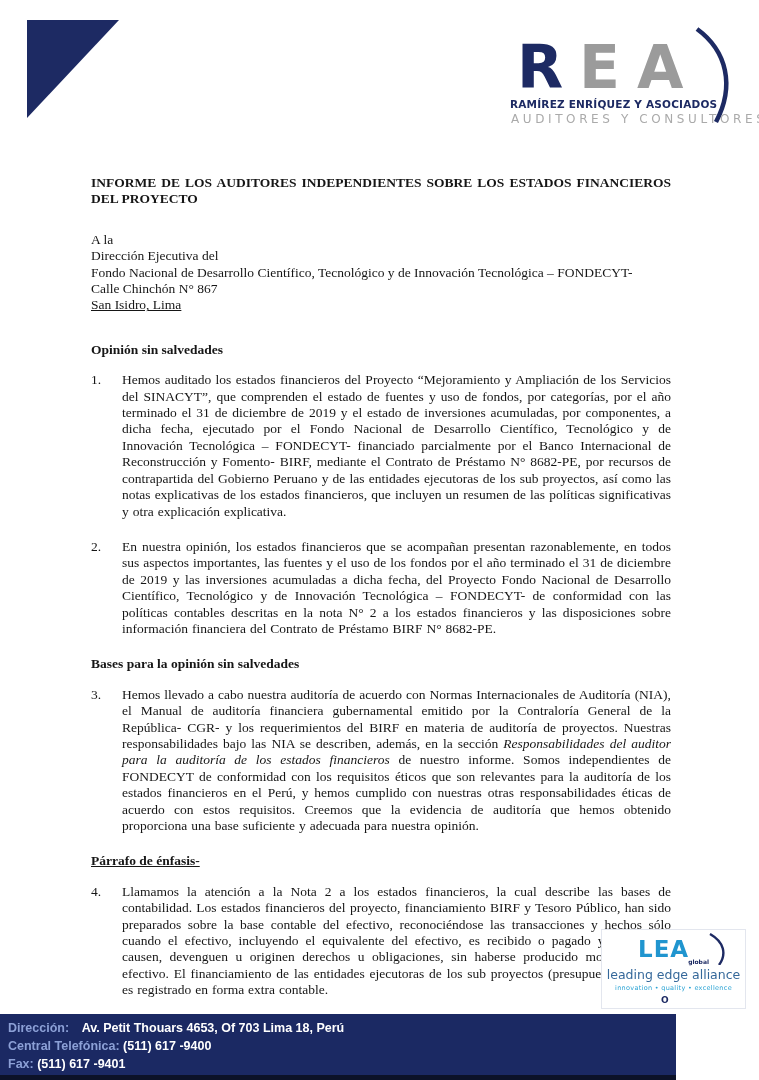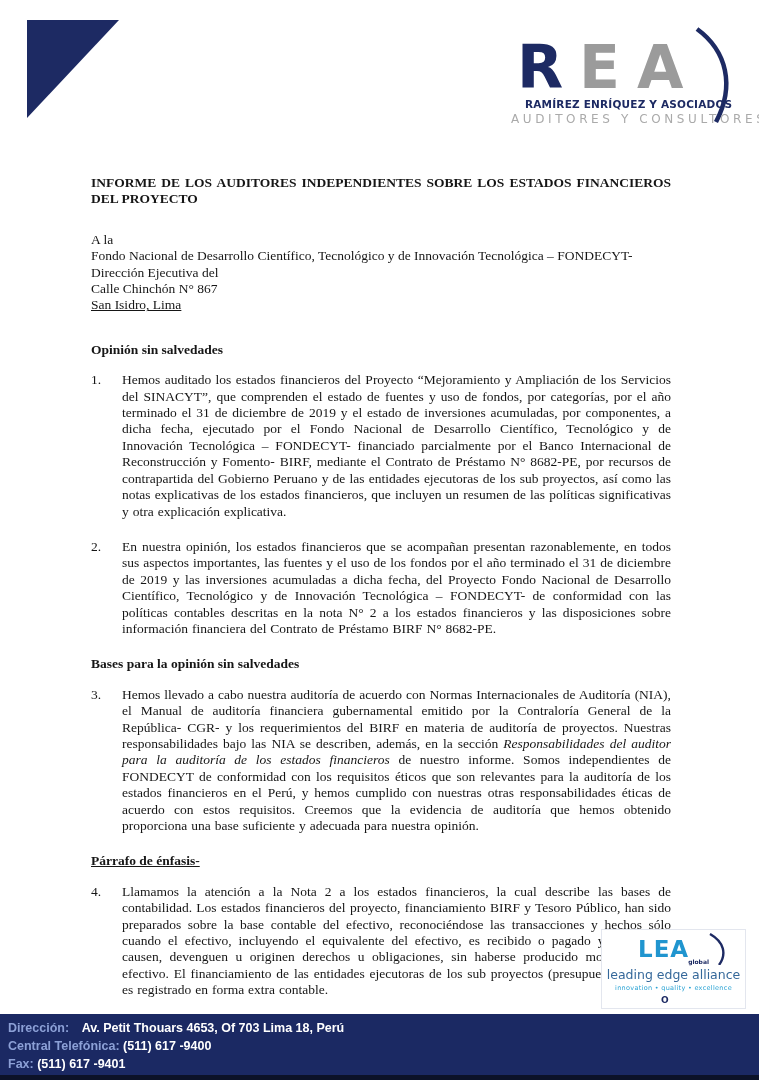--- a/index.html
+++ b/index.html
@@ -12,21 +12,21 @@
   
   .corner-triangle {
     position:absolute; left:27px; top:20px; width:92px; height:98px;
     background:#1d2a63; clip-path:polygon(0 0, 100% 0, 0 100%);
   }
 
   
   .rea-logo { position:absolute; top:26px; left:509px; width:242px; height:98px; }
   .rea-marks { position:absolute; top:0; left:0; font-family:"DejaVu Sans", sans-serif; }
   .rea-name {
-    position:absolute; top:72px; left:16px; font-family:"DejaVu Sans", sans-serif;
+    position:absolute; top:72px; left:1px; font-family:"DejaVu Sans", sans-serif;
     font-weight:bold; font-size:10.5px; color:#1d2a63; letter-spacing:0.2px; white-space:nowrap;
   }
   .rea-tagline {
     position:absolute; top:86px; left:2px; font-family:"DejaVu Sans", sans-serif;
     font-size:12px; color:#aaaaaa; letter-spacing:3.6px; white-space:nowrap;
   }
 
   
   .doc { position:absolute; left:91px; top:151px; width:580px; font-size:13.5px; line-height:16.4px; z-index:1; }
   .title { font-weight:bold;margin-top:24px; }
@@ -48,21 +48,21 @@
   }
   .lea-marks { display:block; margin:0 auto; }
   .lea-global { font-weight:bold; font-size:6px; color:#1d2a63; text-align:right; padding-right:36px; margin-top:-7px; }
   .lea-name { font-size:12.5px; color:#35689a; margin-top:2px; white-space:nowrap; }
   .lea-name .bold { font-weight:normal; }
   .lea-tagline { font-size:6.5px; color:#2ba3d4; margin-top:2px; letter-spacing:0.3px; }
   .o-mark { position:absolute; left:661px; top:995px; font-family:"DejaVu Sans", sans-serif; font-weight:bold; font-size:9px; color:#1d2a63; z-index:2; }
 
   
   .footer {
-    position:absolute; left:0; bottom:0; width:759px; height:66px;
+    position:absolute; left:0; bottom:0; width:676px; height:66px;
     background:#1b2963; border-bottom:5px solid #0c1228;
     font-family:"Liberation Sans", sans-serif; z-index:3;
   }
   .footer-left { position:absolute; left:8px; top:5px; line-height:18px; font-size:12.5px; font-weight:bold; white-space:nowrap; }
   .flabel { color:#8ca0d6; }
   .fvalue { color:#ffffff; }
   .addr-gap { margin-left:9px; }
   .footer-right { position:absolute; right:12px; top:4px; text-align:right; }
   .email { font-size:16.5px; letter-spacing:0.4px; white-space:nowrap; }
   .email-user { color:#ffffff; font-weight:bold; }
@@ -88,22 +88,22 @@
   </div>
 
   <div class="doc">
     <div class="title">
       <div class="title-l1">INFORME DE LOS AUDITORES INDEPENDIENTES SOBRE LOS ESTADOS FINANCIEROS</div>
       <div class="title-l2">DEL PROYECTO</div>
     </div>
 
     <div class="address">
       <div>A la</div>
+      <div>Dirección Ejecutiva del</div>
       <div>Fondo Nacional de Desarrollo Científico, Tecnológico y de Innovación Tecnológica – FONDECYT-</div>
-      <div>Dirección Ejecutiva del</div>
       <div>Calle Chinchón N° 867</div>
       <div class="underline">San Isidro, Lima</div>
     </div>
 
     <div class="sec-h">Opinión sin salvedades</div>
 
     <div class="para">
       <div class="pnum">1.</div>
       <div class="ptext">Hemos auditado los estados financieros del Proyecto “Mejoramiento y Ampliación de los Servicios del SINACYT”, que comprenden el estado de fuentes y uso de fondos, por categorías, por el año terminado el 31 de diciembre de 2019 y el estado de inversiones acumuladas, por componentes, a dicha fecha, ejecutado por el Fondo Nacional de Desarrollo Científico, Tecnológico y de Innovación Tecnológica – FONDECYT- financiado parcialmente por el Banco Internacional de Reconstrucción y Fomento- BIRF, mediante el Contrato de Préstamo N° 8682-PE, por recursos de contrapartida del Gobierno Peruano y de las entidades ejecutoras de los sub proyectos, así como las notas explicativas de los estados financieros, que incluyen un resumen de las políticas significativas y otra explicación explicativa.</div>
     </div>

